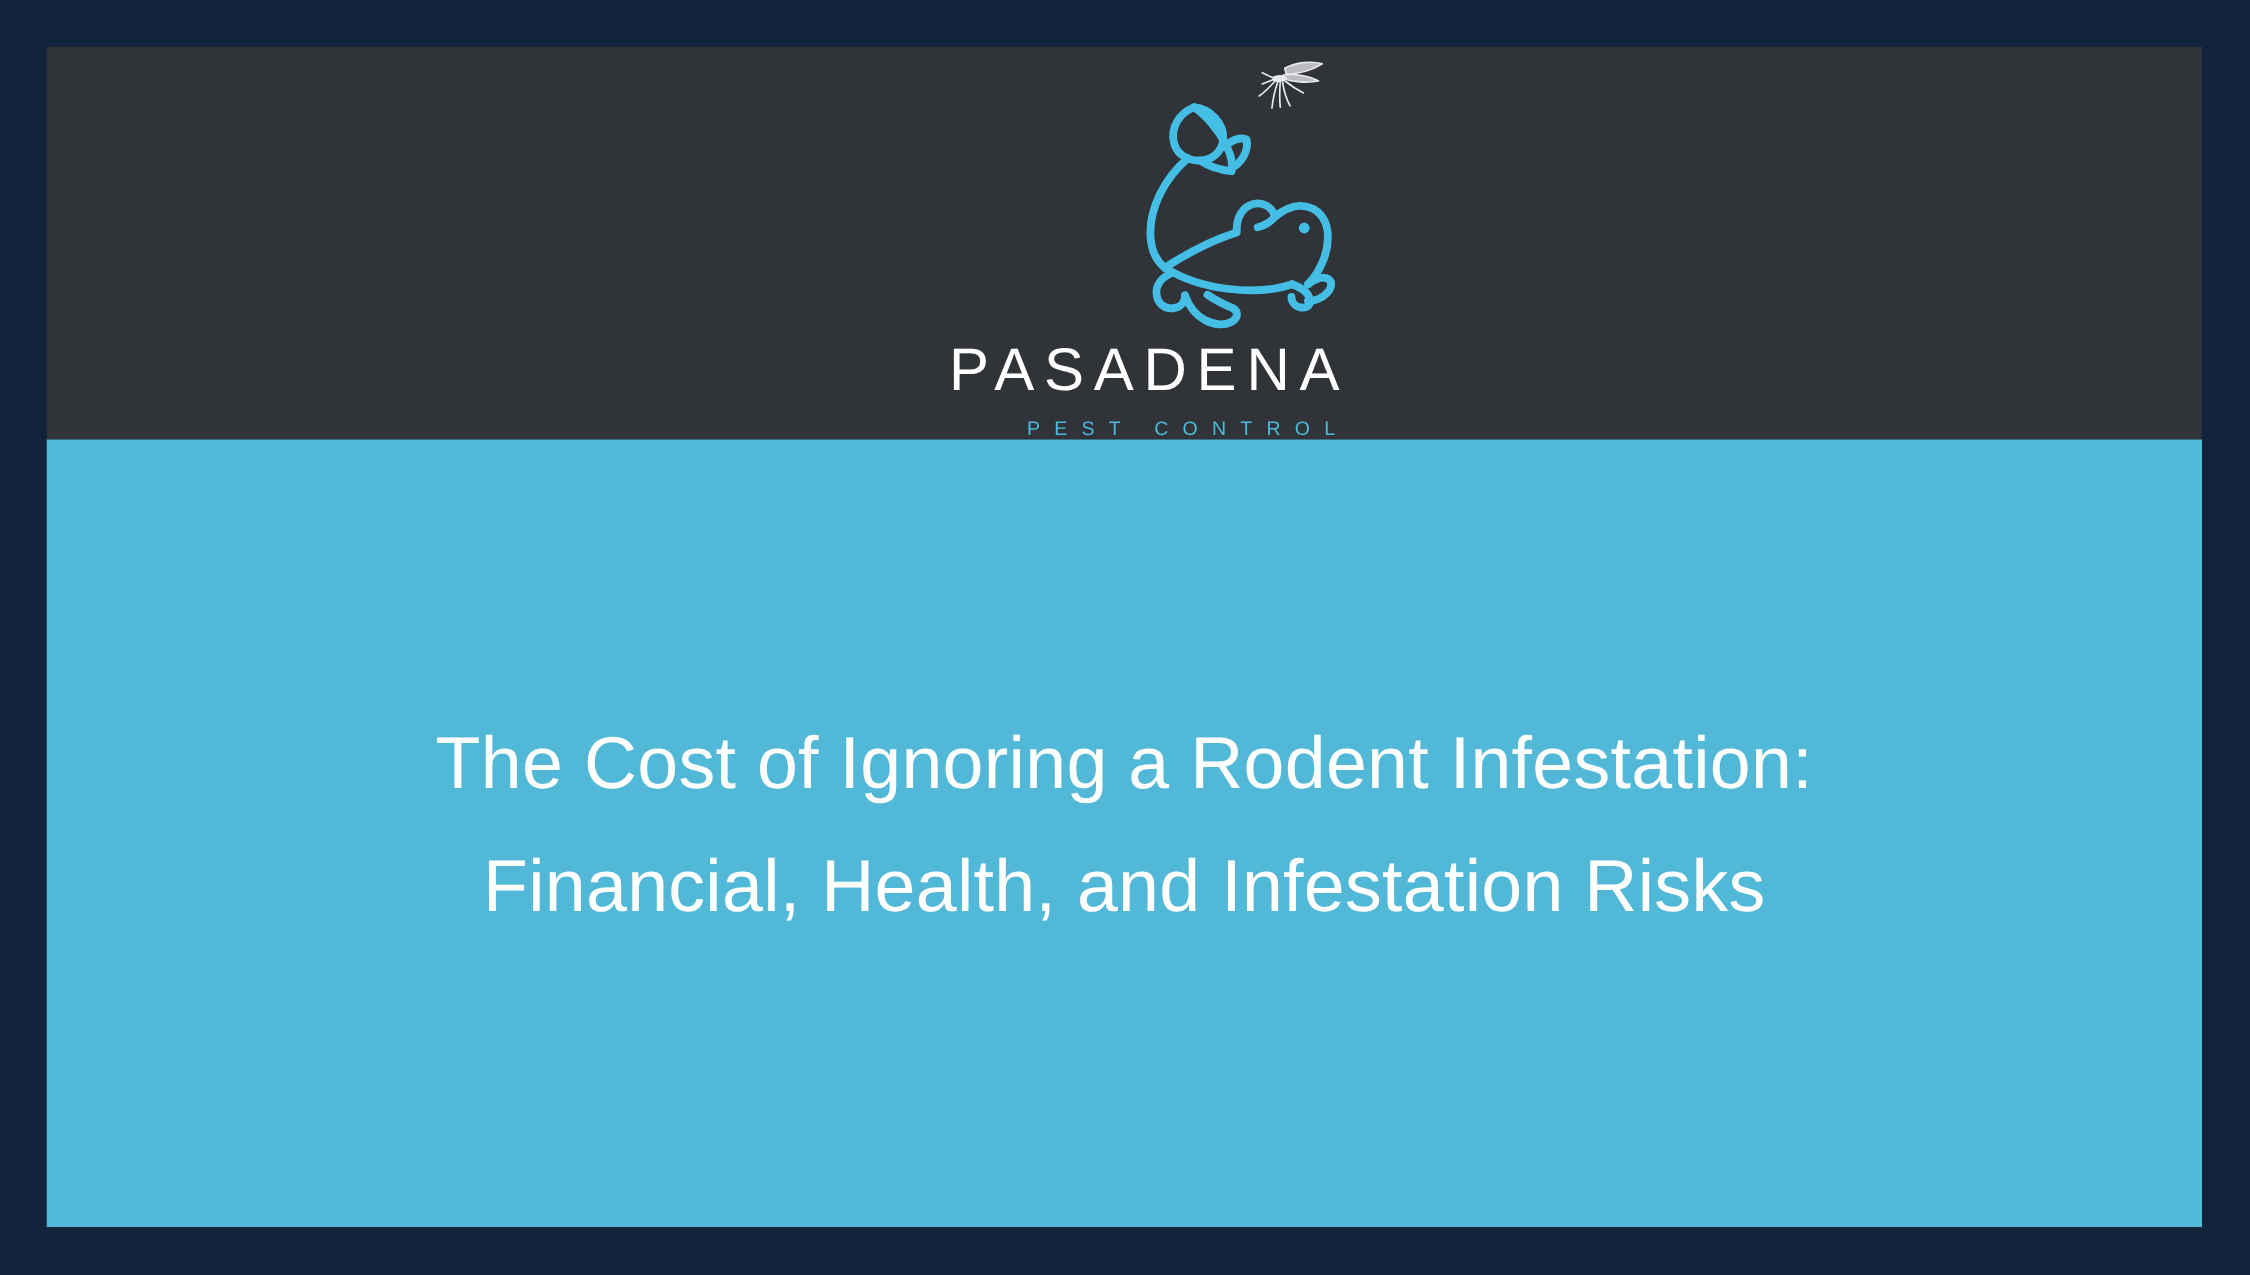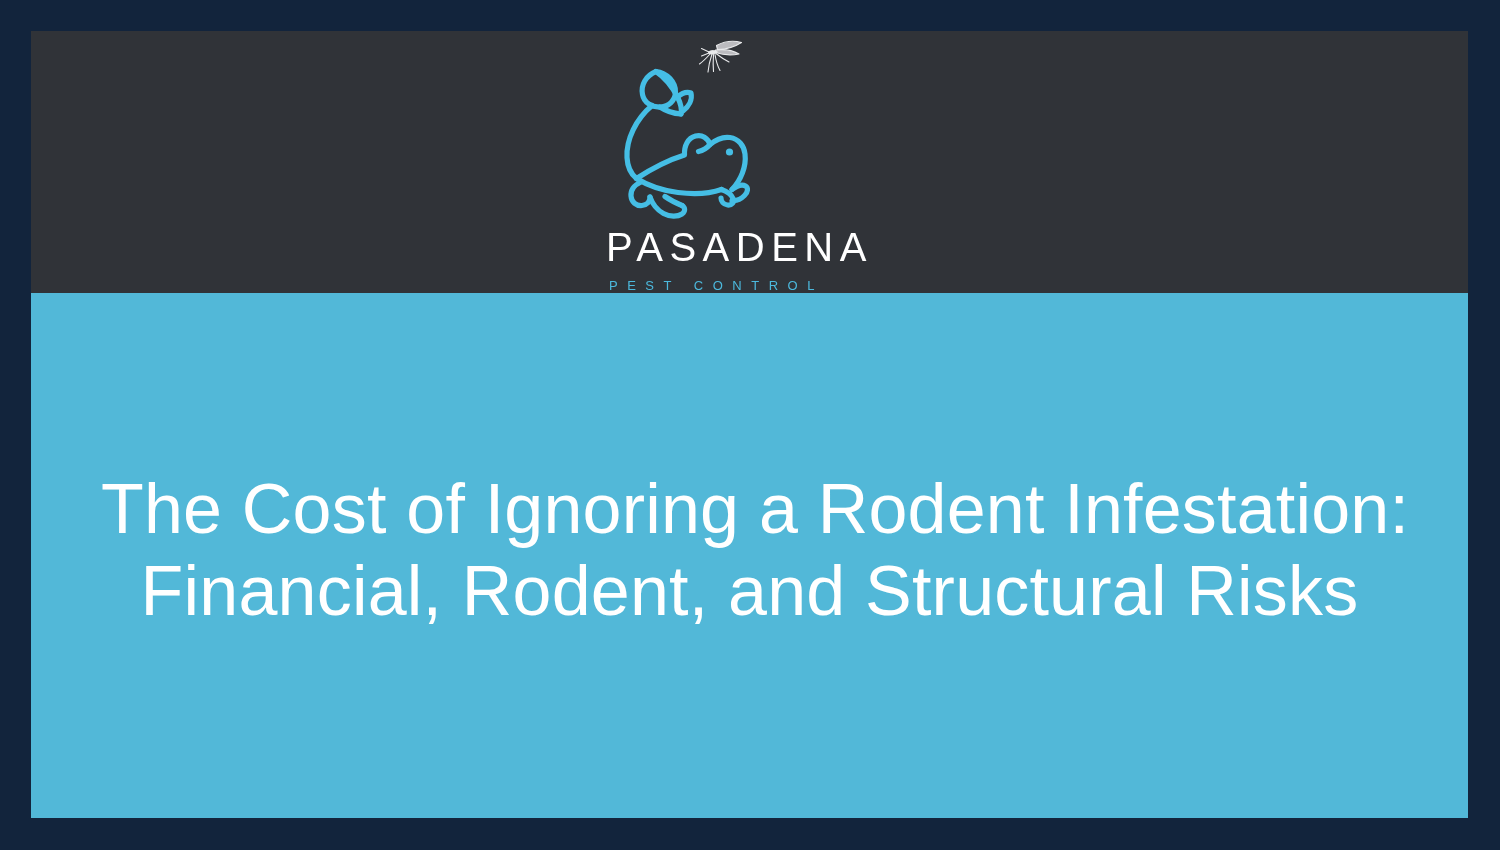--- a/index.html
+++ b/index.html
@@ -42,21 +42,21 @@
     justify-content: center;
     overflow: hidden;
   }
 
   .logo-lockup {
     position: relative;
     width: 300px;
     height: 262px;
     display: flex;
     flex-direction: column;
-    align-items: flex-start;
+    align-items: flex-end;
   }
 
   .logo-mark {
     position: relative;
     width: 160px;
     height: 196px;
     margin-top: 2px;
   }
   .logo-mark svg {
     display: block;
@@ -100,21 +100,21 @@
 
   .slide-title {
     margin: 0;
     padding: 0 70px;
     width: 100%;
     box-sizing: border-box;
     text-align: center;
     color: #ffffff;
     font-family: "Liberation Sans", sans-serif;
     font-weight: 400;
-    font-size: 70px;
+    font-size: 49px;
     line-height: 82px;
     letter-spacing: 0.2px;
     position: relative;
     top: -6px;
   }
   .slide-title .tline {
     display: block;
     white-space: nowrap;
   }
 </style>
@@ -190,18 +190,18 @@
         <div class="logo-wordmark">PASADENA</div>
 
         <div class="logo-tagline">PEST CONTROL</div>
       </div>
 
     </div>
 
     <div class="body-panel">
       <h1 class="slide-title">
         <span class="tline">The Cost of Ignoring a Rodent Infestation:</span>
-        <span class="tline">Financial, Rodent, and Structural Risks</span>
+        <span class="tline">Financial, Health, and Infestation Risks</span>
       </h1>
     </div>
 
   </div>
 </div>
 
 </body></html>

